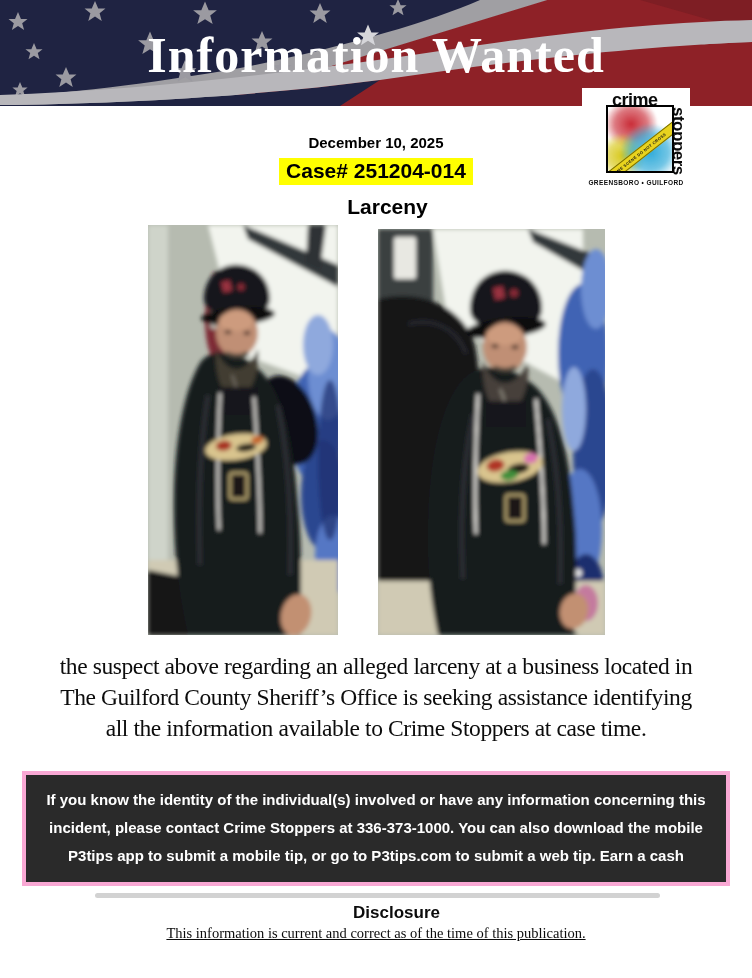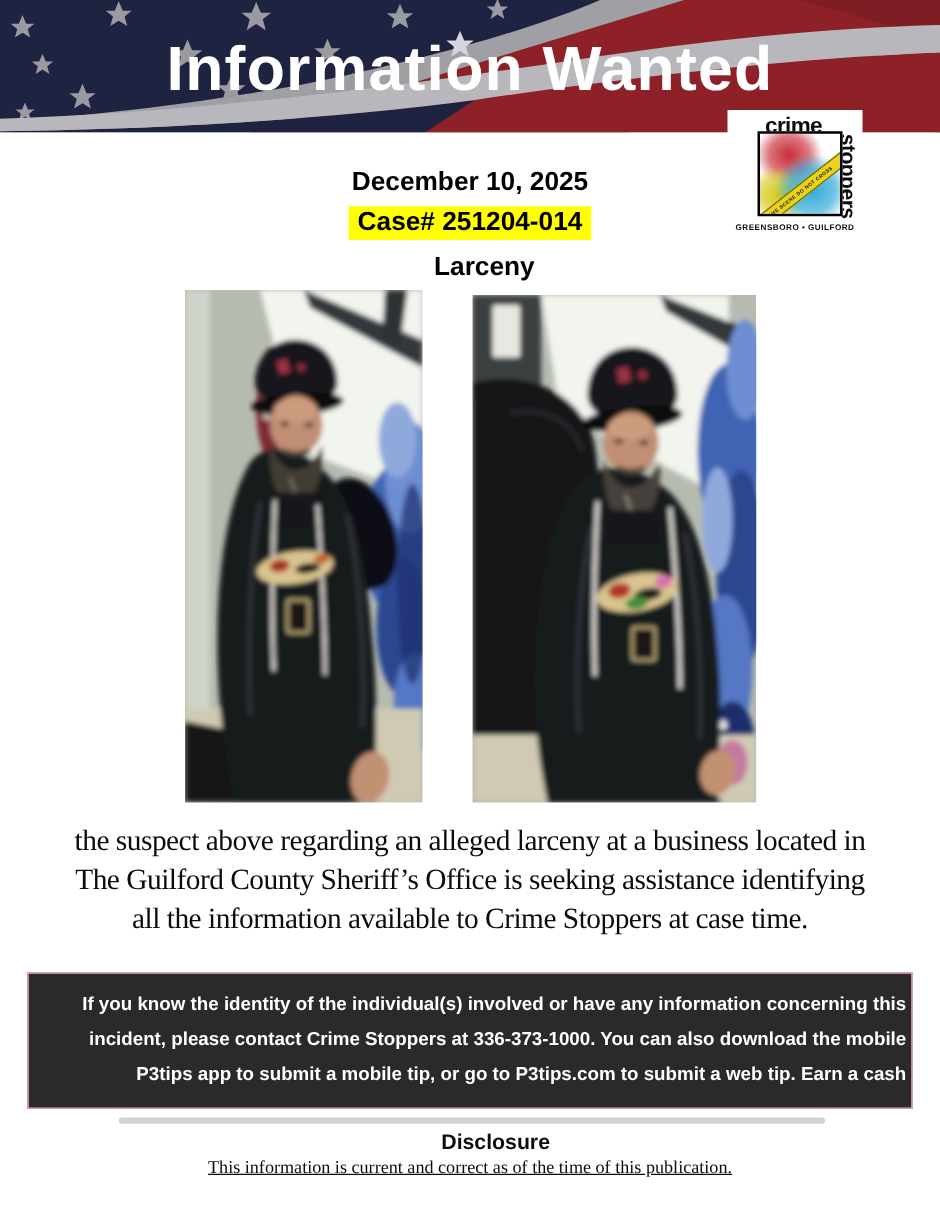--- a/index.html
+++ b/index.html
@@ -3,21 +3,21 @@
 <meta charset="utf-8">
 <style>
   html,body{margin:0;padding:0;}
   .page{position:relative;width:752px;height:978px;background:#ffffff;overflow:hidden;
         font-family:"Liberation Sans",sans-serif;}
 
   
   .banner{position:relative;width:752px;height:106px;}
   .banner svg{display:block;position:absolute;top:0;left:0;}
   .banner-title{position:absolute;top:26px;left:0;width:100%;text-align:center;
-    font-family:Liberation Sans, sans-serif;font-weight:bold;font-size:50px;color:#ffffff;
+    font-family:Liberation Serif, serif;font-weight:bold;font-size:50px;color:#ffffff;
     letter-spacing:1px;z-index:3;}
 
   
   .cs-logo{position:absolute;left:582px;top:88px;width:108px;height:101px;background:#ffffff;z-index:6;}
   .cs-crime{position:absolute;top:2px;left:30px;font-weight:bold;font-size:18px;color:#0b0b0b;
     letter-spacing:-0.5px;font-family:"Liberation Sans",sans-serif;}
   .cs-stoppers{position:absolute;top:19px;right:2px;font-weight:bold;font-size:17px;color:#0b0b0b;
     writing-mode:vertical-rl;letter-spacing:-0.5px;font-family:"Liberation Sans",sans-serif;}
   .cs-square{position:absolute;left:24px;top:17px;width:64px;height:64px;border:2px solid #000;
     background:#fff;overflow:hidden;}
@@ -30,37 +30,37 @@
     background:radial-gradient(closest-side,rgba(41,168,216,.97),rgba(41,168,216,.65) 62%,rgba(41,168,216,0));}
   .cs-tape{position:absolute;left:-14px;top:38px;width:100px;height:9px;background:#e9d31e;
     transform:rotate(-38deg);transform-origin:50% 50%;display:flex;align-items:center;overflow:hidden;
     border-top:1px solid #776c00;border-bottom:1px solid #776c00;}
   .cs-tape div{font-size:4px;font-weight:bold;color:#161616;white-space:nowrap;letter-spacing:.4px;padding-left:8px;}
   .cs-footer{position:absolute;bottom:3px;left:0;width:100%;text-align:center;font-weight:bold;
     font-size:6.5px;color:#0b0b0b;letter-spacing:.4px;}
 
   
   .meta{margin-top:7px;text-align:center;}
-  .meta-date{font-size:21px;font-weight:bold;color:#000;margin-top:28px;}
+  .meta-date{font-size:15px;font-weight:bold;color:#000;margin-top:28px;}
   .case-badge{display:inline-block;margin-top:7px;padding:1px 7px 2px;background:#ffff00;
     font-size:21px;font-weight:bold;color:#000;}
   .crime-type{margin-top:10px;font-size:21px;font-weight:bold;color:#000;padding-left:23px;}
 
   
   .photos{margin-top:6px;display:flex;justify-content:center;align-items:flex-end;gap:40px;}
   .photo{display:block;}
 
   
   .body-par{margin-top:16px;text-align:center;font-family:"Liberation Serif",serif;
     font-size:23.5px;line-height:31px;color:#0c0c0c;letter-spacing:-0.4px;}
   .body-par div{white-space:nowrap;}
 
   
-  .tip-box{margin:27px 22px 0;background:#2a2a2a;border:1px solid #f9a8d4;
-    padding:11px 4px 12px;text-align:right;}
+  .tip-box{margin:27px 22px 0;background:#2a2a2a;border:4px solid #f9a8d4;
+    padding:11px 4px 12px;text-align:center;}
   .tip-box div{color:#ffffff;font-weight:bold;font-size:15px;line-height:28px;white-space:nowrap;}
   .tip-shadow{width:565px;height:5px;background:#d2d2d2;border-radius:3px;margin:7px 0 0 95px;}
 
   
   .disclosure{margin-top:5px;text-align:center;color:#0c0c0c;}
   .disclosure-h{font-size:17px;font-weight:bold;font-family:"Liberation Sans",sans-serif;padding-left:41px;}
   .disclosure-l{font-family:"Liberation Serif",serif;font-size:14.5px;line-height:20px;}
   .u{text-decoration:underline;}
 </style>
 </head>

